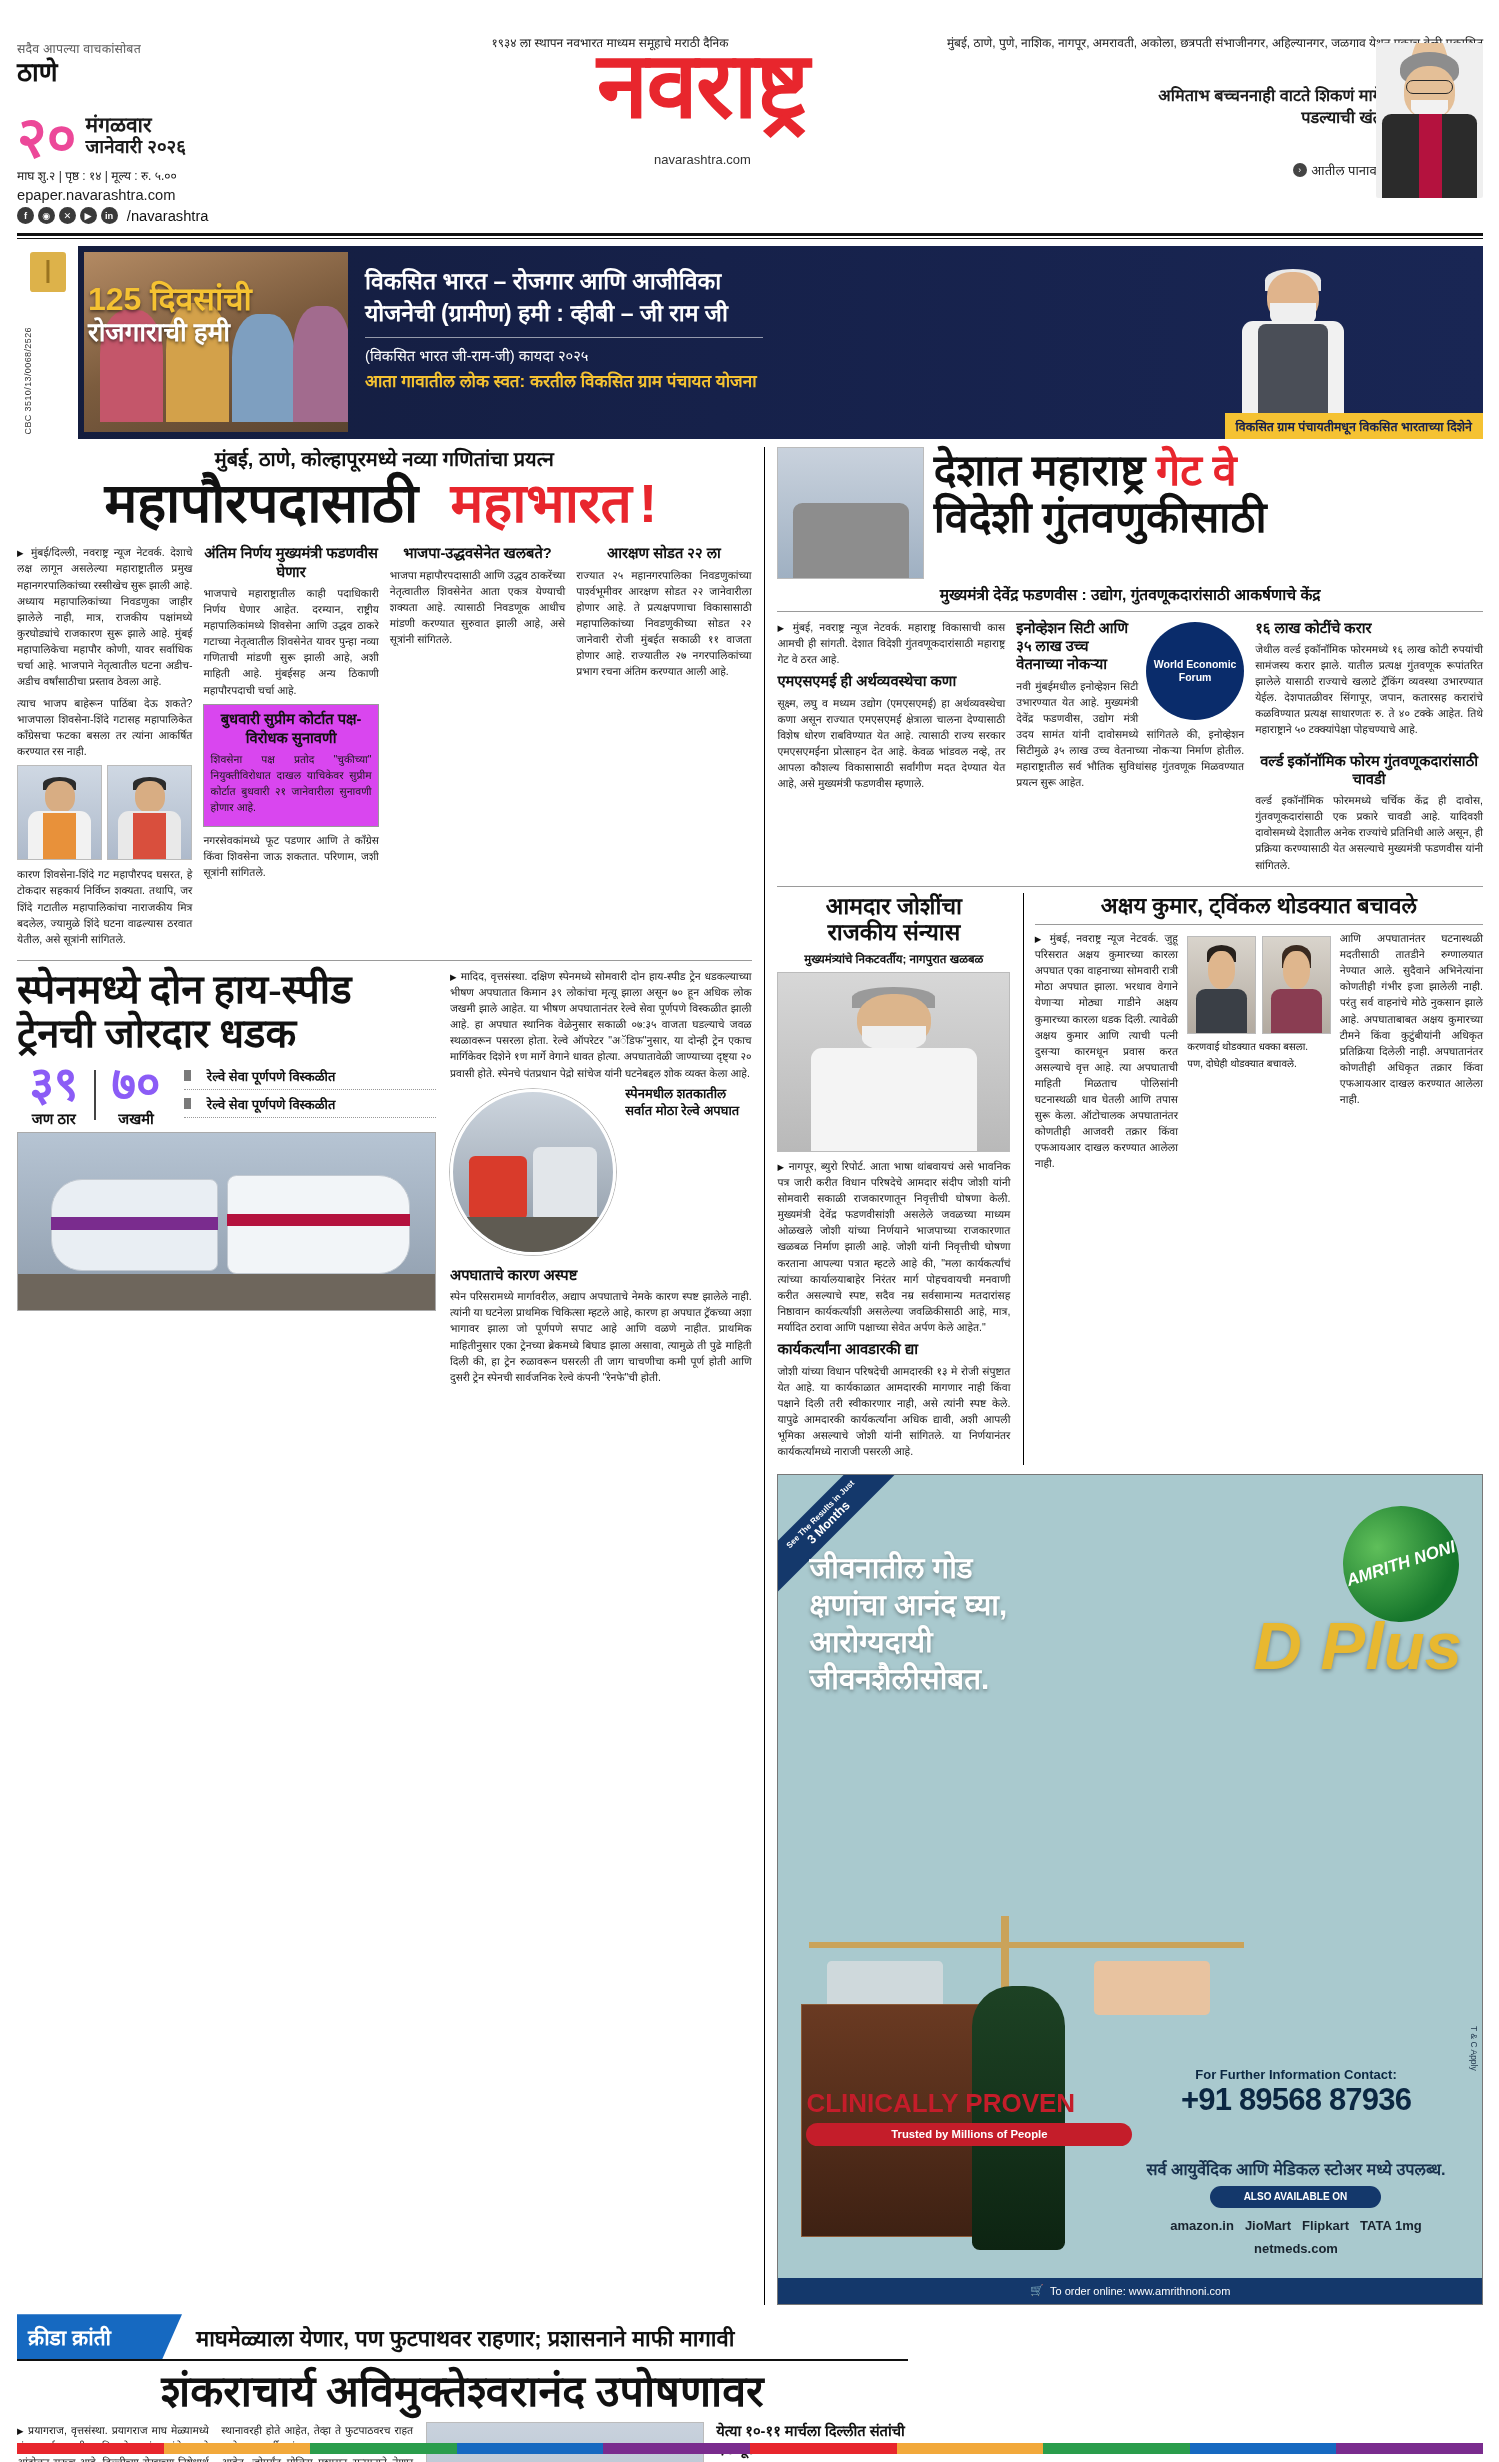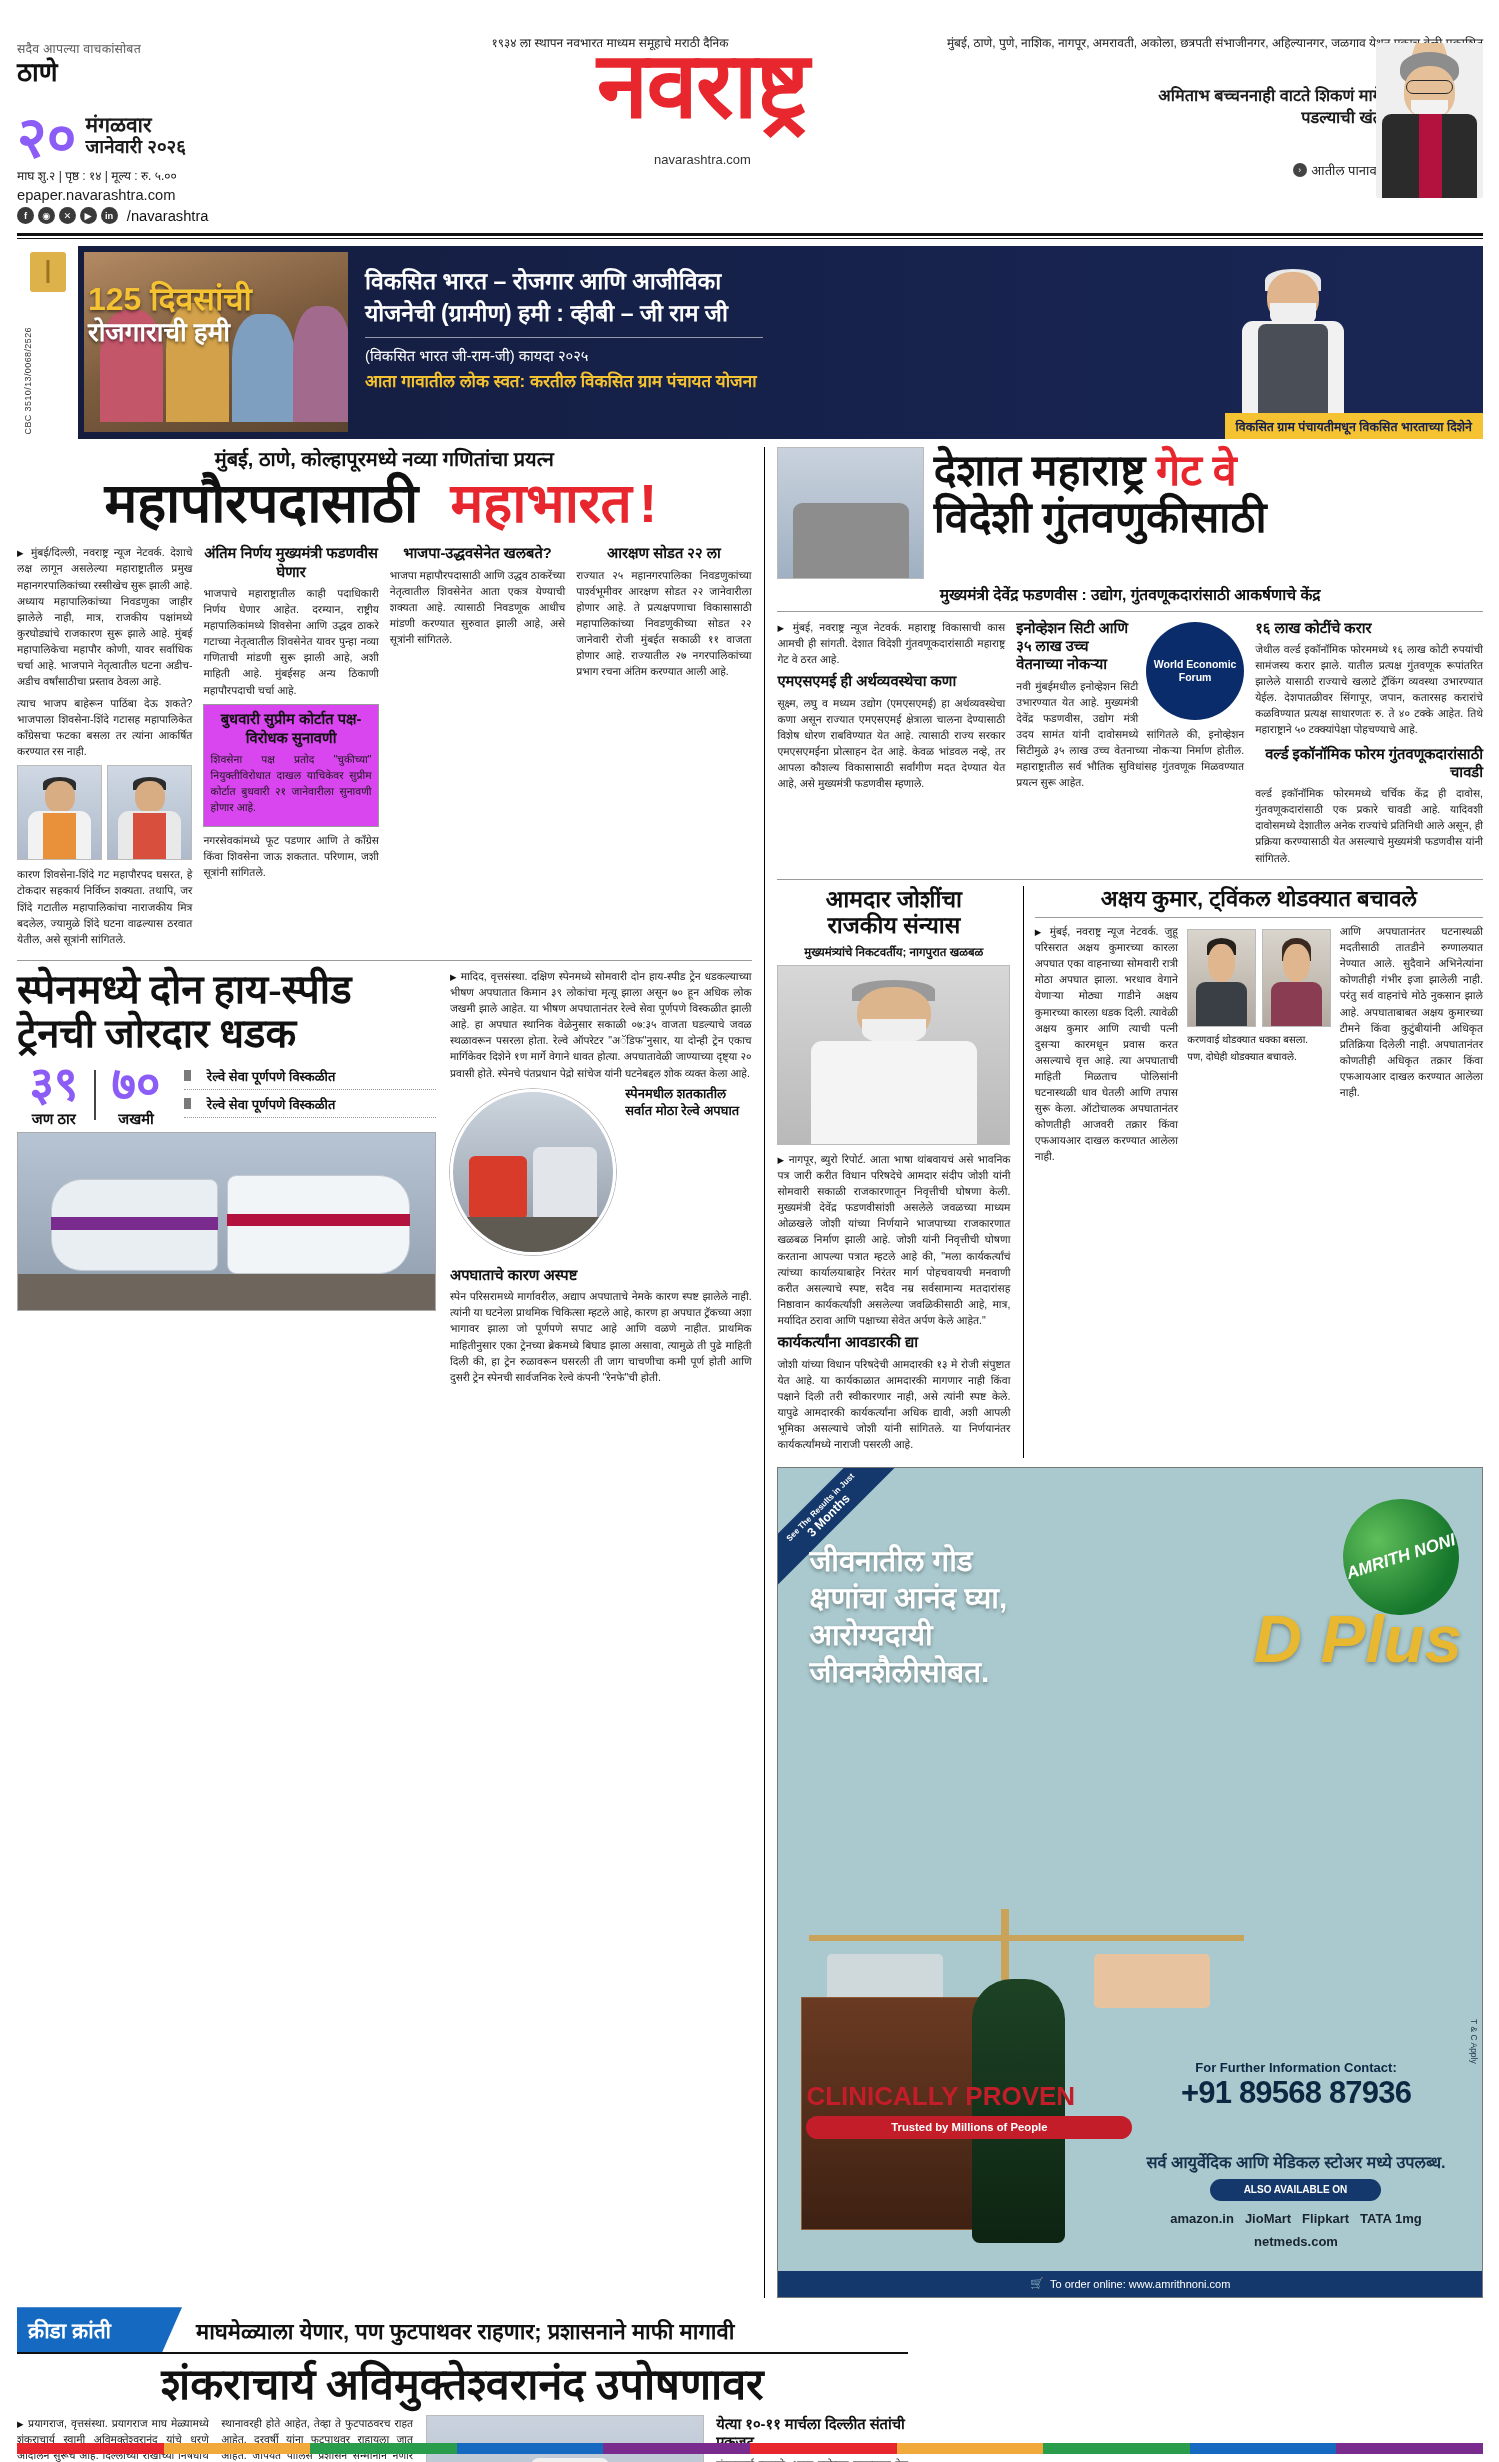--- a/index.html
+++ b/index.html
@@ -21,21 +21,21 @@
     display:flex; justify-content:space-between; align-items:flex-start;
     padding:0 17px; font-size:11.6px; color:#222;
   }
   .top-strap .center { font-size:12px; }
   .top-strap .right  { font-size:12px; }
 
   .dateblock { position:absolute; left:17px; top:40px; width:256px; }
   .dateblock .tagline { font-size:12.4px; color:#5c5c5c; letter-spacing:0.2px; }
   .dateblock .city { font-size:26px; font-weight:700; line-height:1.05; margin-top:1.6px; color:#111; }
   .dateblock .dayrow { display:flex; align-items:flex-end; gap:9.3px; margin-top:1.6px; }
-  .dateblock .daynum { font-size:57px; font-weight:700; line-height:.85; color:#8b5cf6; }
+  .dateblock .daynum { font-size:57px; font-weight:700; line-height:.85; color:#ec4899; }
   .dateblock .daylines { padding-bottom:4.7px;margin-top:27px; }
   .dateblock .dayname { font-size:21px; font-weight:700; line-height:1.05; color:#1c1c1c; }
   .dateblock .monthyear { font-size:18.6px; font-weight:700; line-height:1.1; color:#1c1c1c; }
   .dateblock .meta { font-size:12px; margin-top:5.4px; color:#1c1c1c; }
   .dateblock .epaper { font-size:14.7px; margin-top:3.1px; color:#1c1c1c; }
   .social { display:flex; align-items:center; gap:3.9px; margin-top:3.9px; }
   .social .ic { width:17px; height:17px; border-radius:50%; background:#3a3a3a; color:#fff;
                 display:flex; align-items:center; justify-content:center; font-size:9.3px; font-weight:700; }
   .social .handle { font-size:14.7px; margin-left:5.4px; }
 
@@ -503,21 +503,21 @@
           <div class="boxhead" style="text-align:left">इनोव्हेशन सिटी आणि ३५ लाख उच्च वेतनाच्या नोकऱ्या</div>
           <div class="body-t">
               <p>नवी मुंबईमधील इनोव्हेशन सिटी उभारण्यात येत आहे. मुख्यमंत्री देवेंद्र फडणवीस, उद्योग मंत्री उदय सामंत यांनी दावोसमध्ये सांगितले की, इनोव्हेशन सिटीमुळे ३५ लाख उच्च वेतनाच्या नोकऱ्या निर्माण होतील. महाराष्ट्रातील सर्व भौतिक सुविधांसह गुंतवणूक मिळवण्यात प्रयत्न सुरू आहेत.</p>
             </div>
         </div>
         <div class="colx">
           <div class="boxhead" style="text-align:left">१६ लाख कोटींचे करार</div>
           <div class="body-t">
               <p>जेथील वर्ल्ड इकॉनॉमिक फोरममध्ये १६ लाख कोटी रुपयांची सामंजस्य करार झाले. यातील प्रत्यक्ष गुंतवणूक रूपांतरित झालेले यासाठी राज्याचे खलाटे ट्रॅकिंग व्यवस्था उभारण्यात येईल. देशपातळीवर सिंगापूर, जपान, कतारसह करारांचे कळविण्यात प्रत्यक्ष साधारणतः रु. ते ४० टक्के आहेत. तिथे महाराष्ट्राने ५० टक्क्यांपेक्षा पोहचण्याचे आहे.</p>
             </div>
-          <div class="boxhead" style="text-align:right;margin-top:7px">वर्ल्ड इकॉनॉमिक फोरम गुंतवणूकदारांसाठी चावडी</div>
+          <div class="boxhead" style="text-align:center;margin-top:14px">वर्ल्ड इकॉनॉमिक फोरम गुंतवणूकदारांसाठी चावडी</div>
           <div class="body-t">
               <p>वर्ल्ड इकॉनॉमिक फोरममध्ये चर्चिक केंद्र ही दावोस, गुंतवणूकदारांसाठी एक प्रकारे चावडी आहे. यादिवशी दावोसमध्ये देशातील अनेक राज्यांचे प्रतिनिधी आले असून, ही प्रक्रिया करण्यासाठी येत असल्याचे मुख्यमंत्री फडणवीस यांनी सांगितले.</p>
             </div>
         </div>
       </div>
 
       <div class="hairline" style="margin:7.8px 0 6.2px 0"></div>
 
       <div style="display:flex; gap:12.4px">
         <div style="width:233px">

